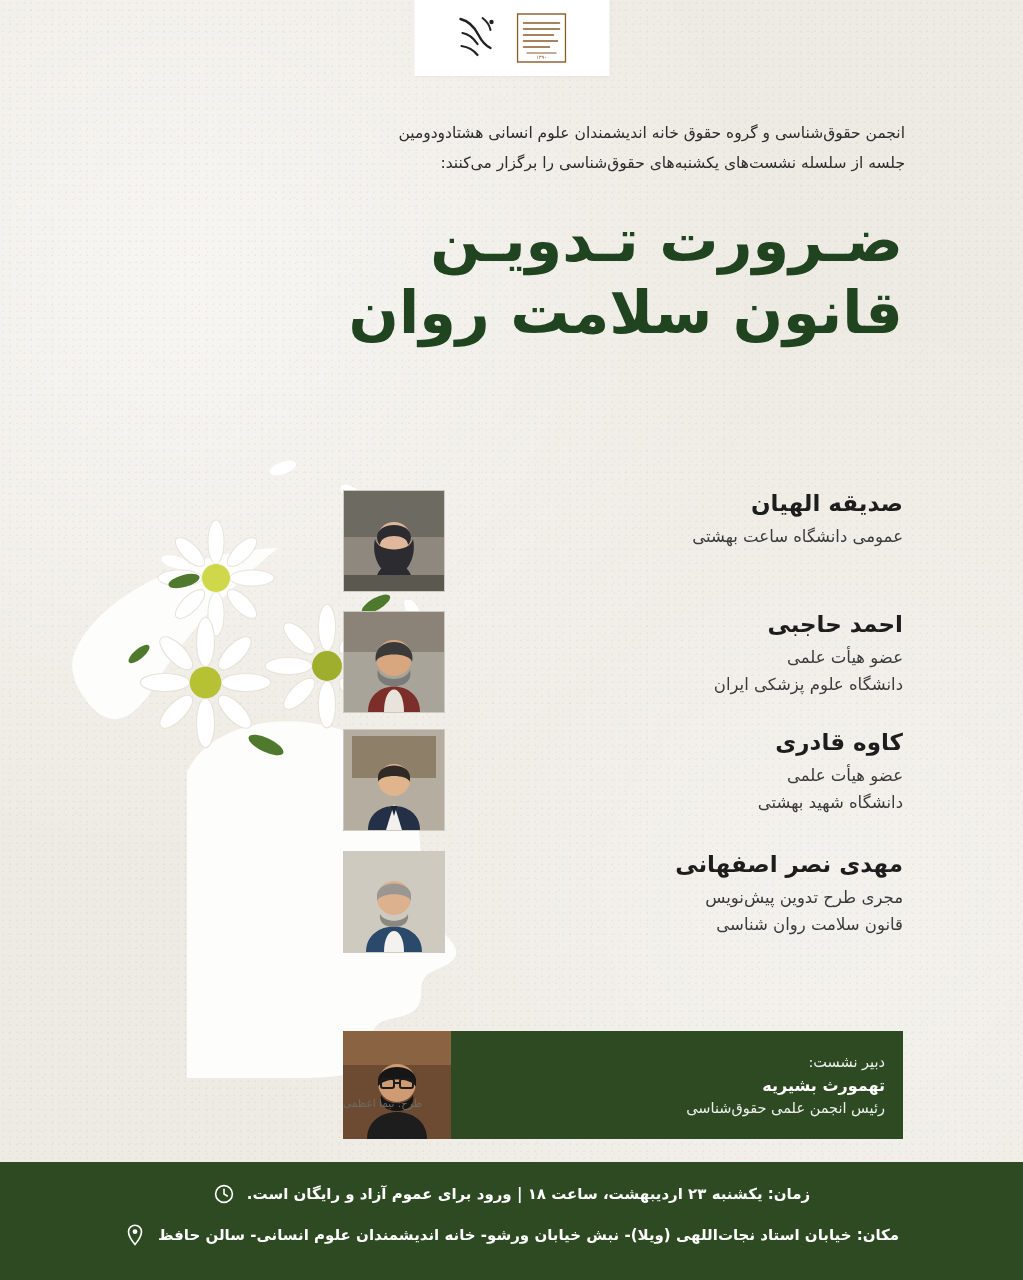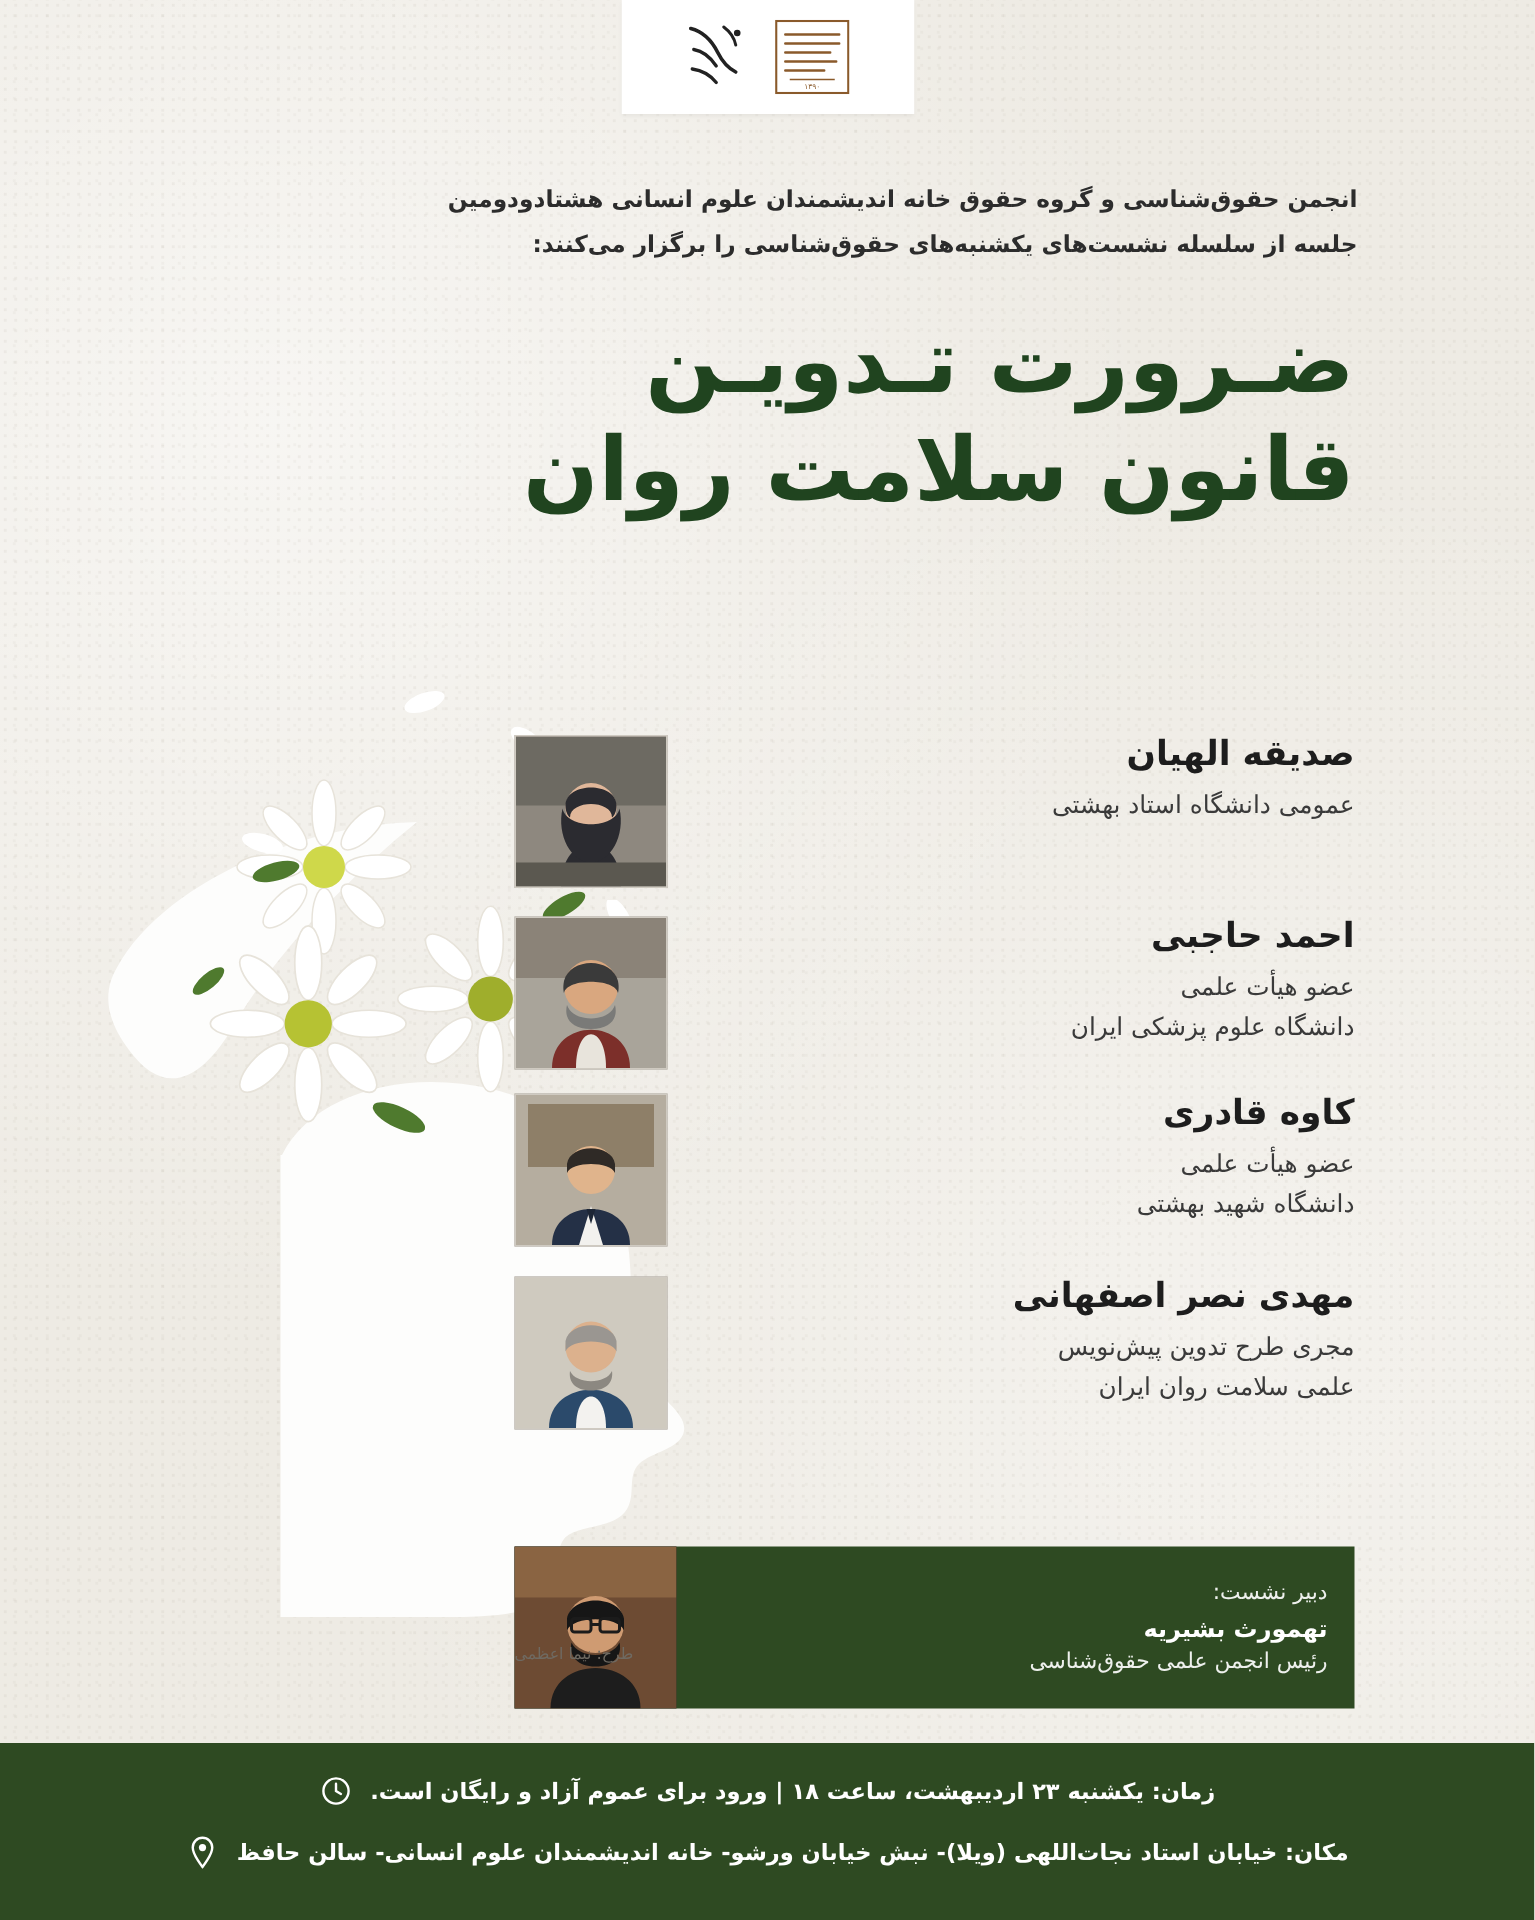--- a/index.html
+++ b/index.html
@@ -35,21 +35,21 @@
     display:flex;align-items:center;justify-content:center;gap:14px;
     box-shadow:0 1px 3px rgba(0,0,0,.05);
   }
   .logo-a{width:52px;height:52px;display:flex;align-items:center;justify-content:center;}
   .logo-b{width:46px;height:52px;display:flex;align-items:center;justify-content:center;}
 
   
   .intro{
     position:absolute;top:118px;right:118px;width:680px;
     text-align:right;color:#2c2c2c;
-    font-size:15.5px;line-height:1.95;font-weight:bold;
+    font-size:15.5px;line-height:1.95;font-weight:normal;
   }
   .intro div{white-space:nowrap;}
 
   .title{
     position:absolute;top:205px;right:120px;width:700px;
     text-align:right;color:#20441f;
     font-weight:bold;line-height:1.22;
     font-size:59px;letter-spacing:-1px;
   }
   .title .l1{display:block;}
@@ -274,21 +274,21 @@
         <path d="M30 100 C30 62 70 62 70 100Z" fill="#2b2b30"></path>
         <circle cx="50" cy="48" r="17" fill="#e0b79a"></circle>
         <path d="M33 46c0-16 34-16 34 0 0 6-3 8-3 8 0-12-28-12-28 0 0 0-3-2-3-8z" fill="#2b2b30"></path>
         <path d="M31 48c-4 18 6 36 19 36s23-18 19-36c-3 14-35 14-38 0z" fill="#2b2b30"></path>
         <rect x="0" y="84" width="100" height="16" fill="#5b5850"></rect>
       </svg>
     </div>
     <div class="sp-text">
       <div class="sp-name">صدیقه الهیان</div>
       <div class="sp-aff">
-        <div>عمومی دانشگاه استاد بهشتی</div>
+        <div>عمومی دانشگاه ساعت بهشتی</div>
       </div>
     </div>
   </div>
 
   <div class="speaker" style="top:611px;">
     <div class="sp-photo">
       <svg width="100" height="100" viewBox="0 0 100 100">
         <rect width="100" height="100" fill="#a9a49a"></rect>
         <rect x="0" y="0" width="100" height="40" fill="#8b8378"></rect>
         <path d="M24 100 C24 66 76 66 76 100Z" fill="#7c2f2a"></path>
@@ -336,21 +336,21 @@
         <path d="M40 100 C40 72 60 72 60 100Z" fill="#f3f2ef"></path>
         <circle cx="50" cy="46" r="17" fill="#dcb18d"></circle>
         <path d="M33 42c3-14 31-14 34 0 0 4 0 7 0 7-3-9-31-9-34 0 0 0 0-3 0-7z" fill="#9a9691"></path>
         <path d="M36 62c4 9 24 9 28 0 1 7-3 13-14 13s-15-6-14-13z" fill="#8c8881"></path>
       </svg>
     </div>
     <div class="sp-text">
       <div class="sp-name">مهدی نصر اصفهانی</div>
       <div class="sp-aff">
         <div>مجری طرح تدوین پیش‌نویس</div>
-        <div>علمی سلامت روان ایران</div>
+        <div>قانون سلامت روان شناسی</div>
       </div>
     </div>
   </div>
 
   <div class="secretary">
     <div class="sec-photo">
       <svg width="108" height="108" viewBox="0 0 108 108">
         <rect width="108" height="108" fill="#6d4b33"></rect>
         <rect x="0" y="0" width="108" height="34" fill="#8a6442"></rect>
         <path d="M24 108 C24 72 84 72 84 108Z" fill="#1d1d1d"></path>

